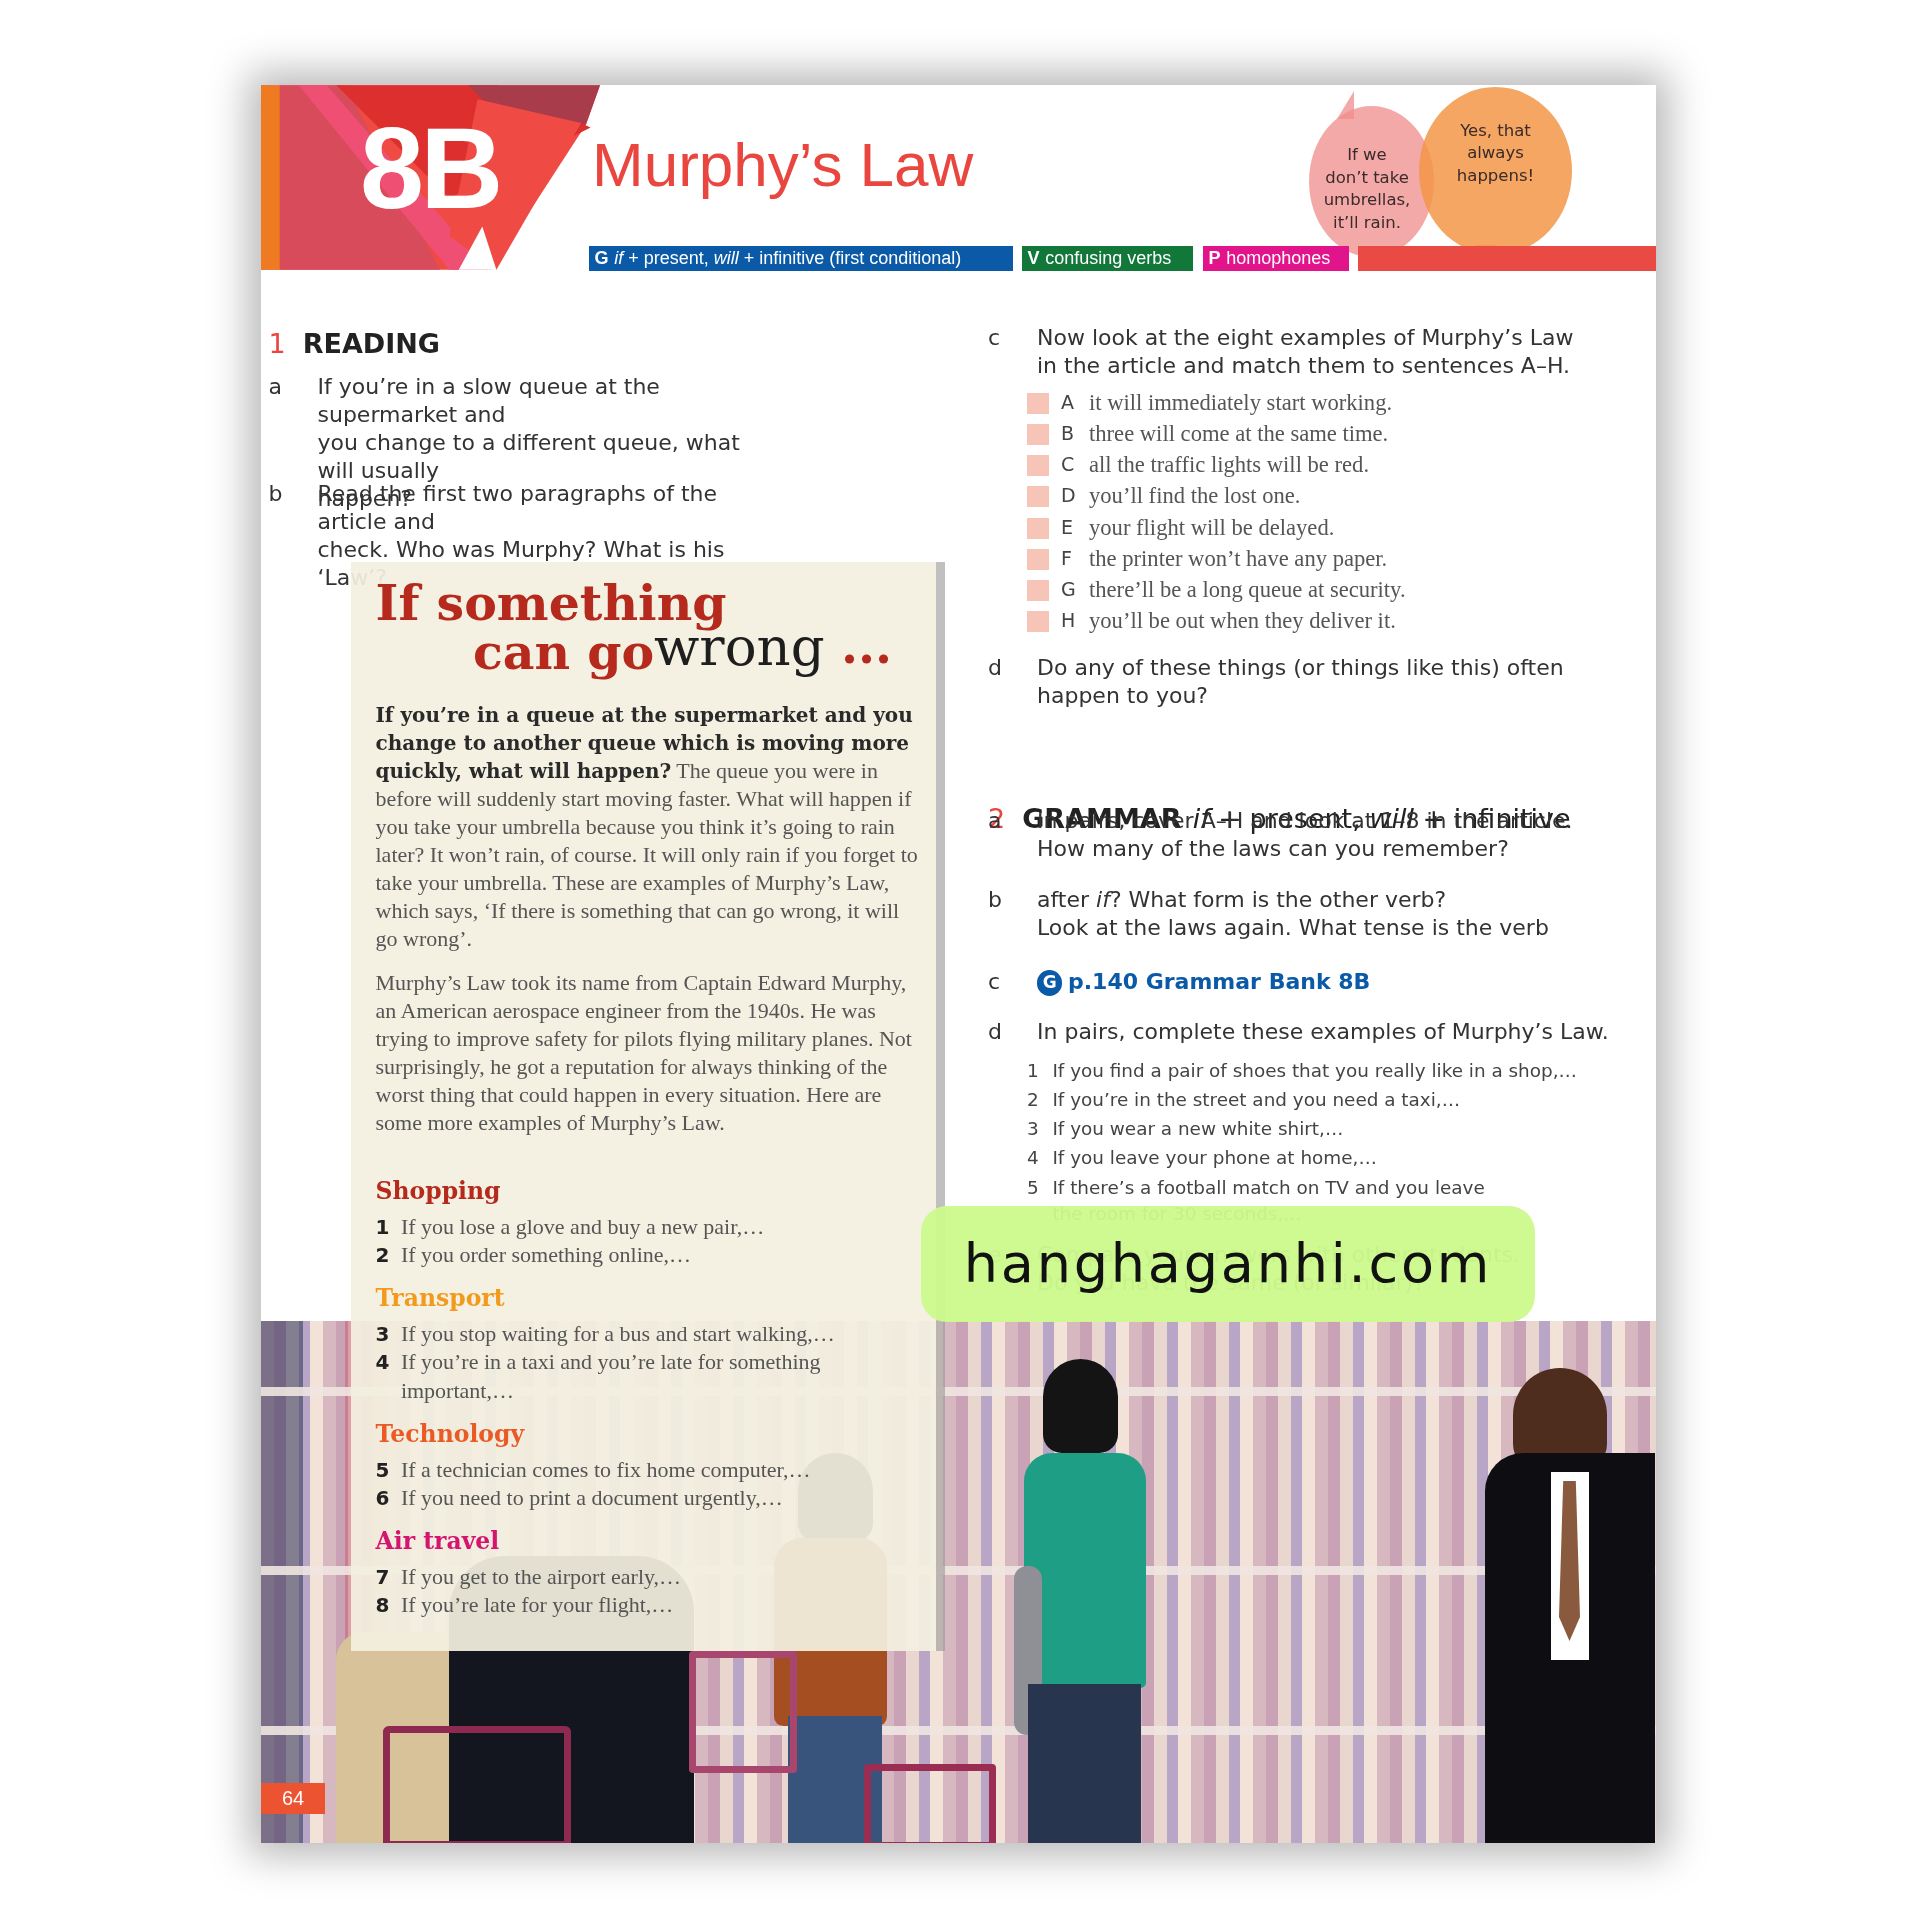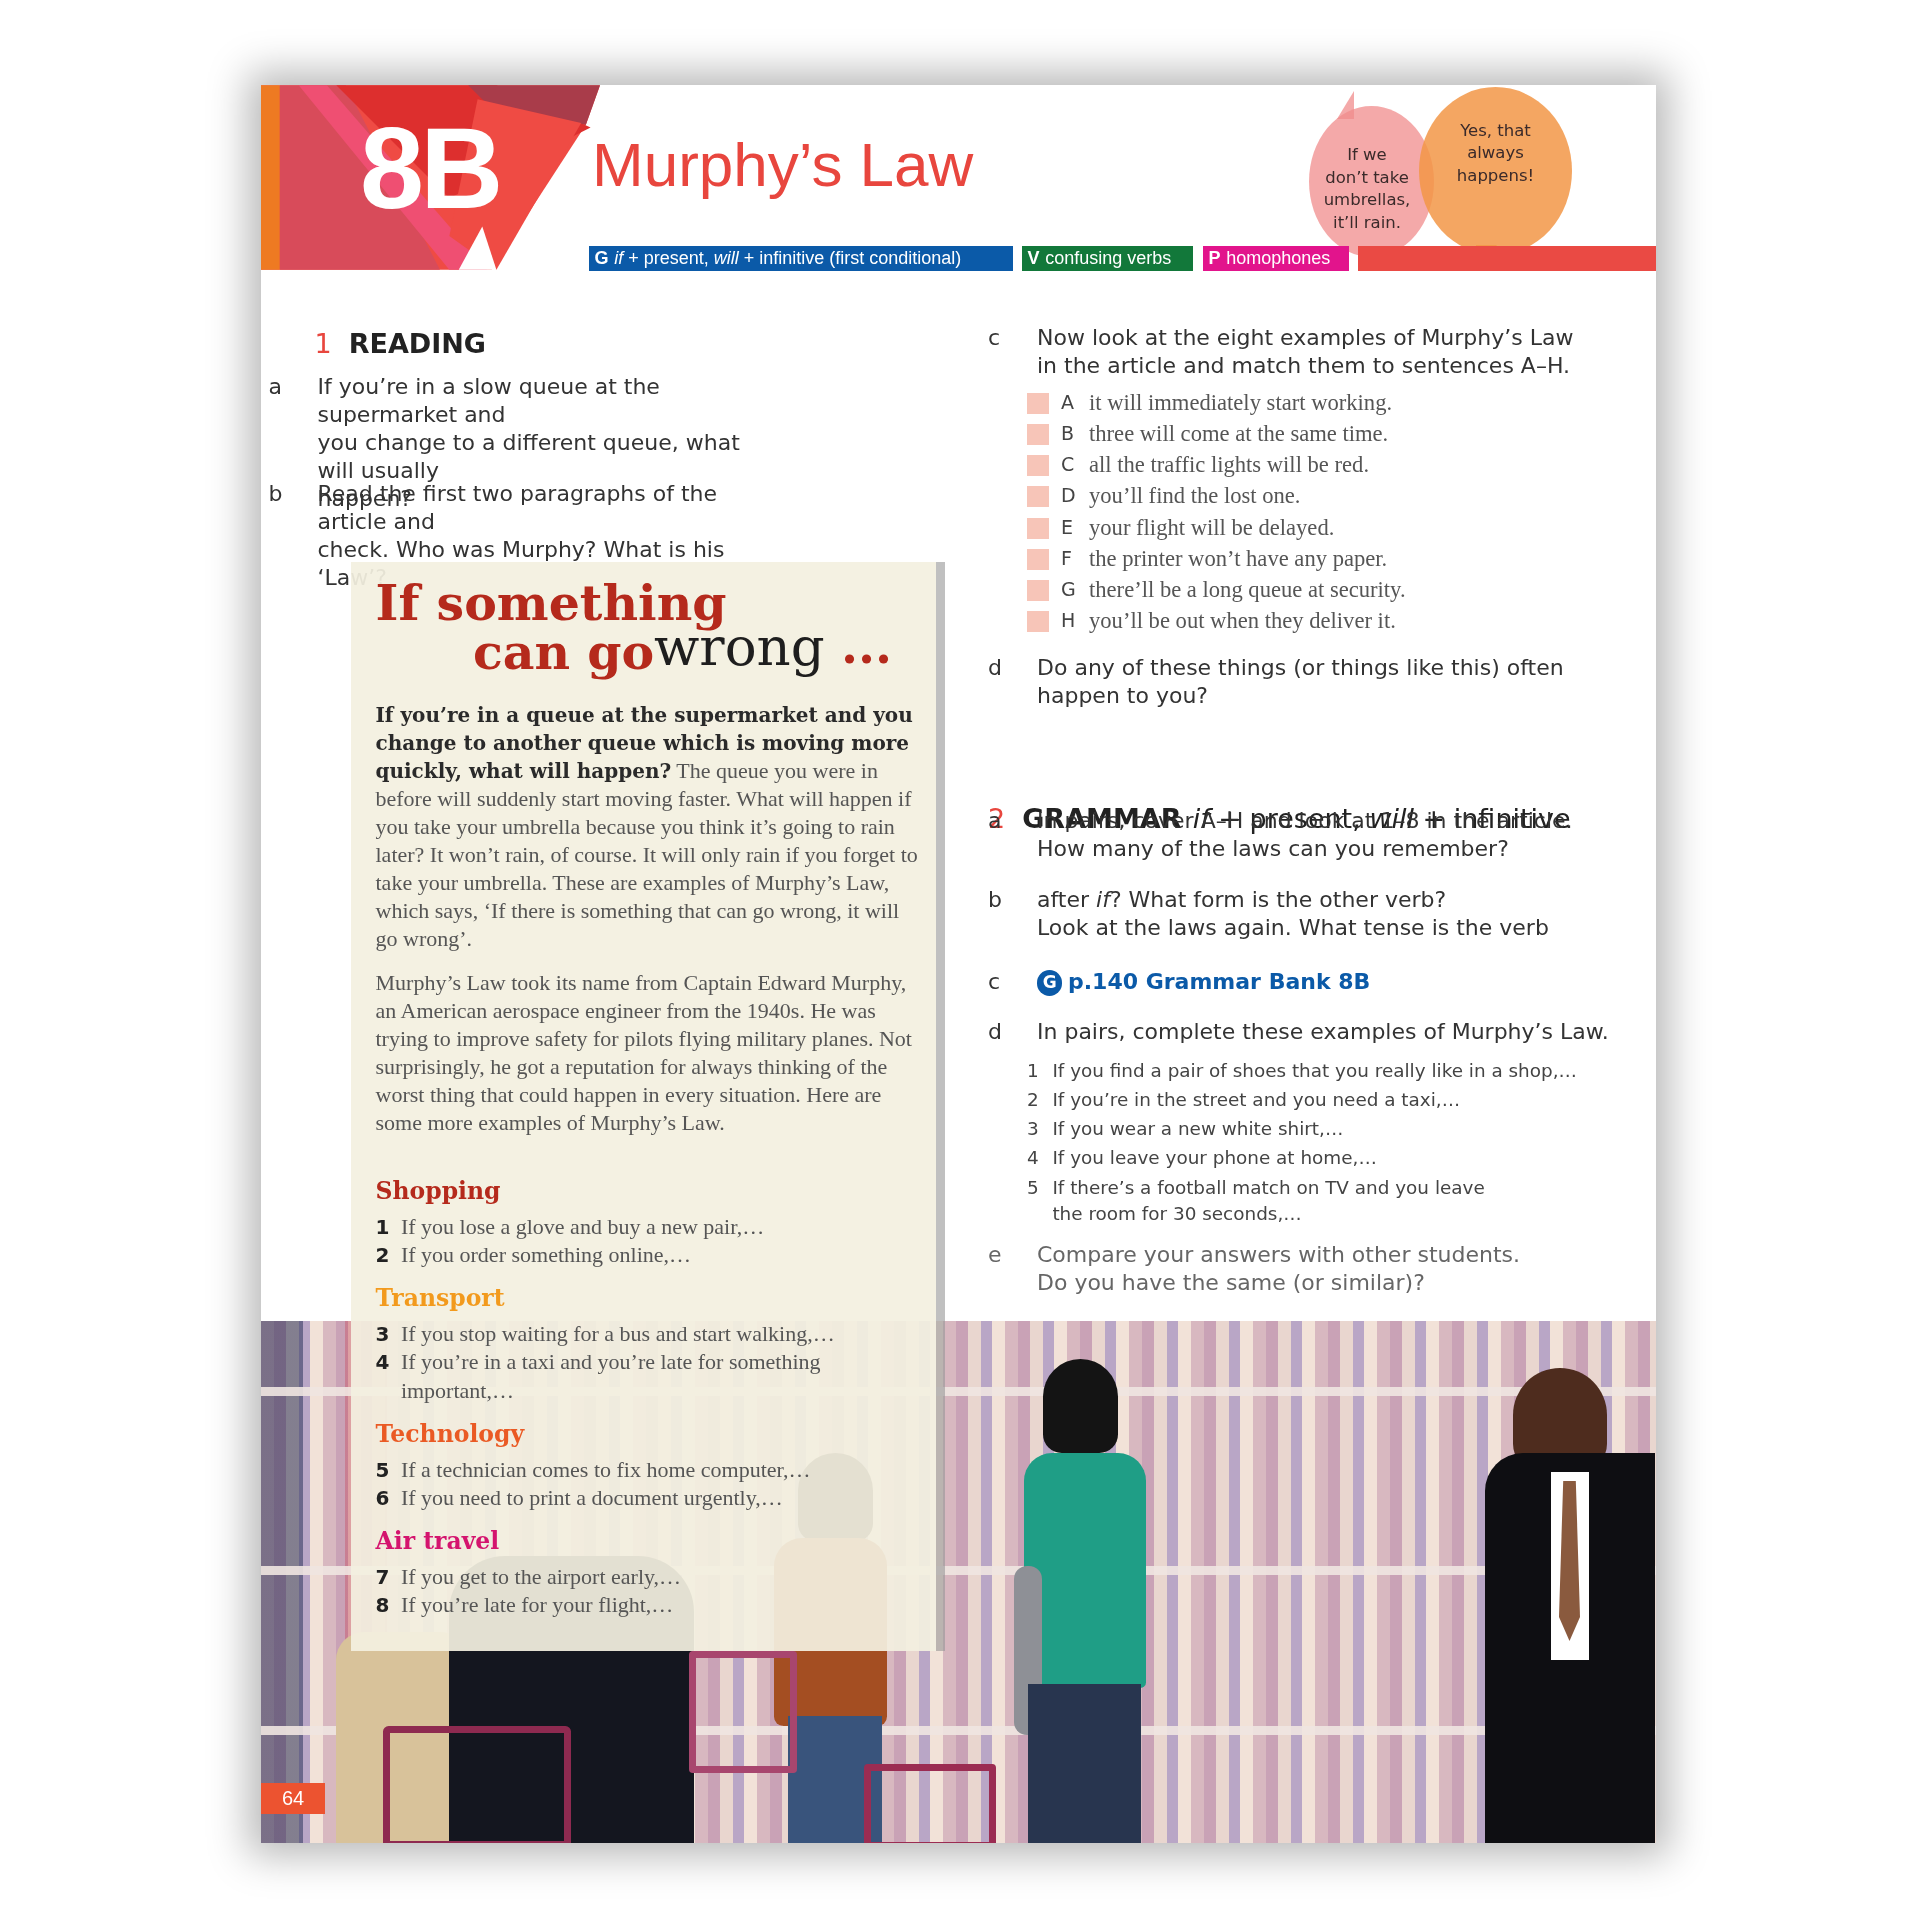--- a/index.html
+++ b/index.html
@@ -99,21 +99,21 @@
       <div>happens!</div>
     </span>
   </div>
   <div class="tail" style="left:1215px;top:160px;border-right:21px solid transparent;border-top:26px solid rgba(242,150,70,0.85);"></div>
 
   <div class="tag tag-g"><b>G</b><i>if</i><span> + present, </span><i>will</i><span> + infinitive (first conditional)</span></div>
   <div class="tag tag-v"><b>V</b><span>confusing verbs</span></div>
   <div class="tag tag-p"><b>P</b><span>homophones</span></div>
   <div class="tag-bar"></div>
 
-  <div class="sec-h" style="left:7.5px;top:243px;margin-left:46px;">
+  <div class="sec-h" style="left:7.5px;top:243px;">
     <span class="num">1</span><span>READING</span>
   </div>
 
   <div class="q" style="left:7.5px;top:288px;width:490px;">
     <span class="letter">a</span>
     <div class="txt" style="width:452px;">
       <div>If you’re in a slow queue at the supermarket and</div>
       <div>you change to a different queue, what will usually</div>
       <div>happen?</div>
     </div>
@@ -315,16 +315,17 @@
     </div>
 
   <div class="q" style="left:727px;top:1156px;width:621px;color:#666;">
     <span class="letter">e</span>
     <div class="txt" style="width:584px;white-space:nowrap;">
       <div>Compare your answers with other students.</div>
       <div>Do you have the same (or similar)?</div>
     </div>
   </div>
 
+  <div class="watermark">hanghaganhi.com</div>
 
   <div class="pageno">64</div>
 </div>
 
 
 </body></html>

